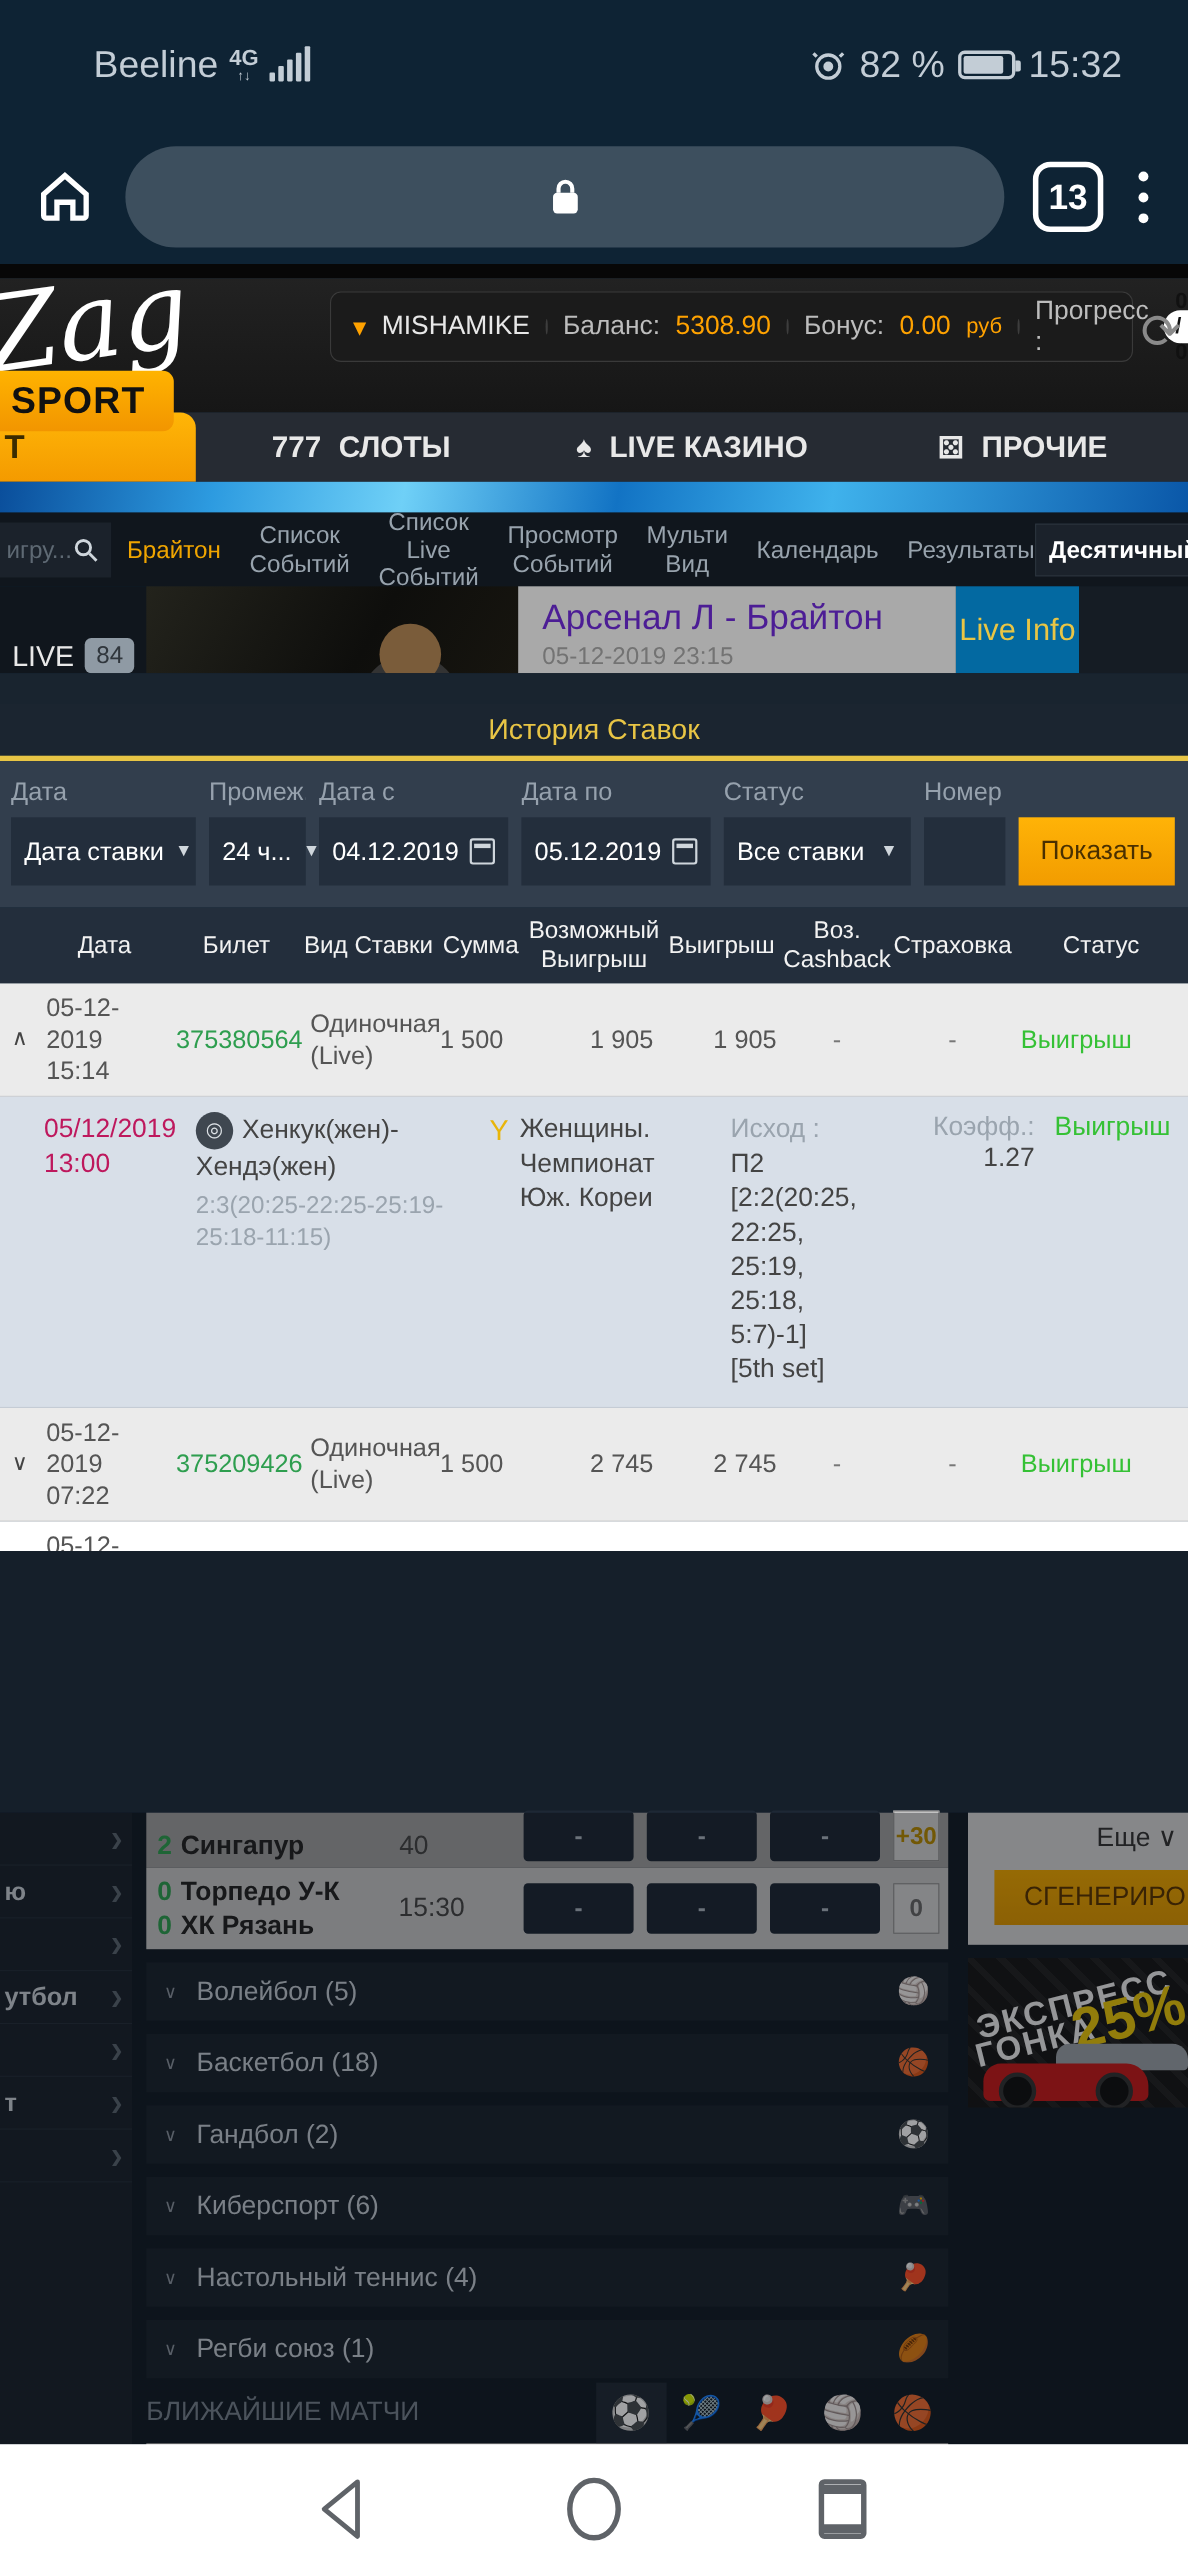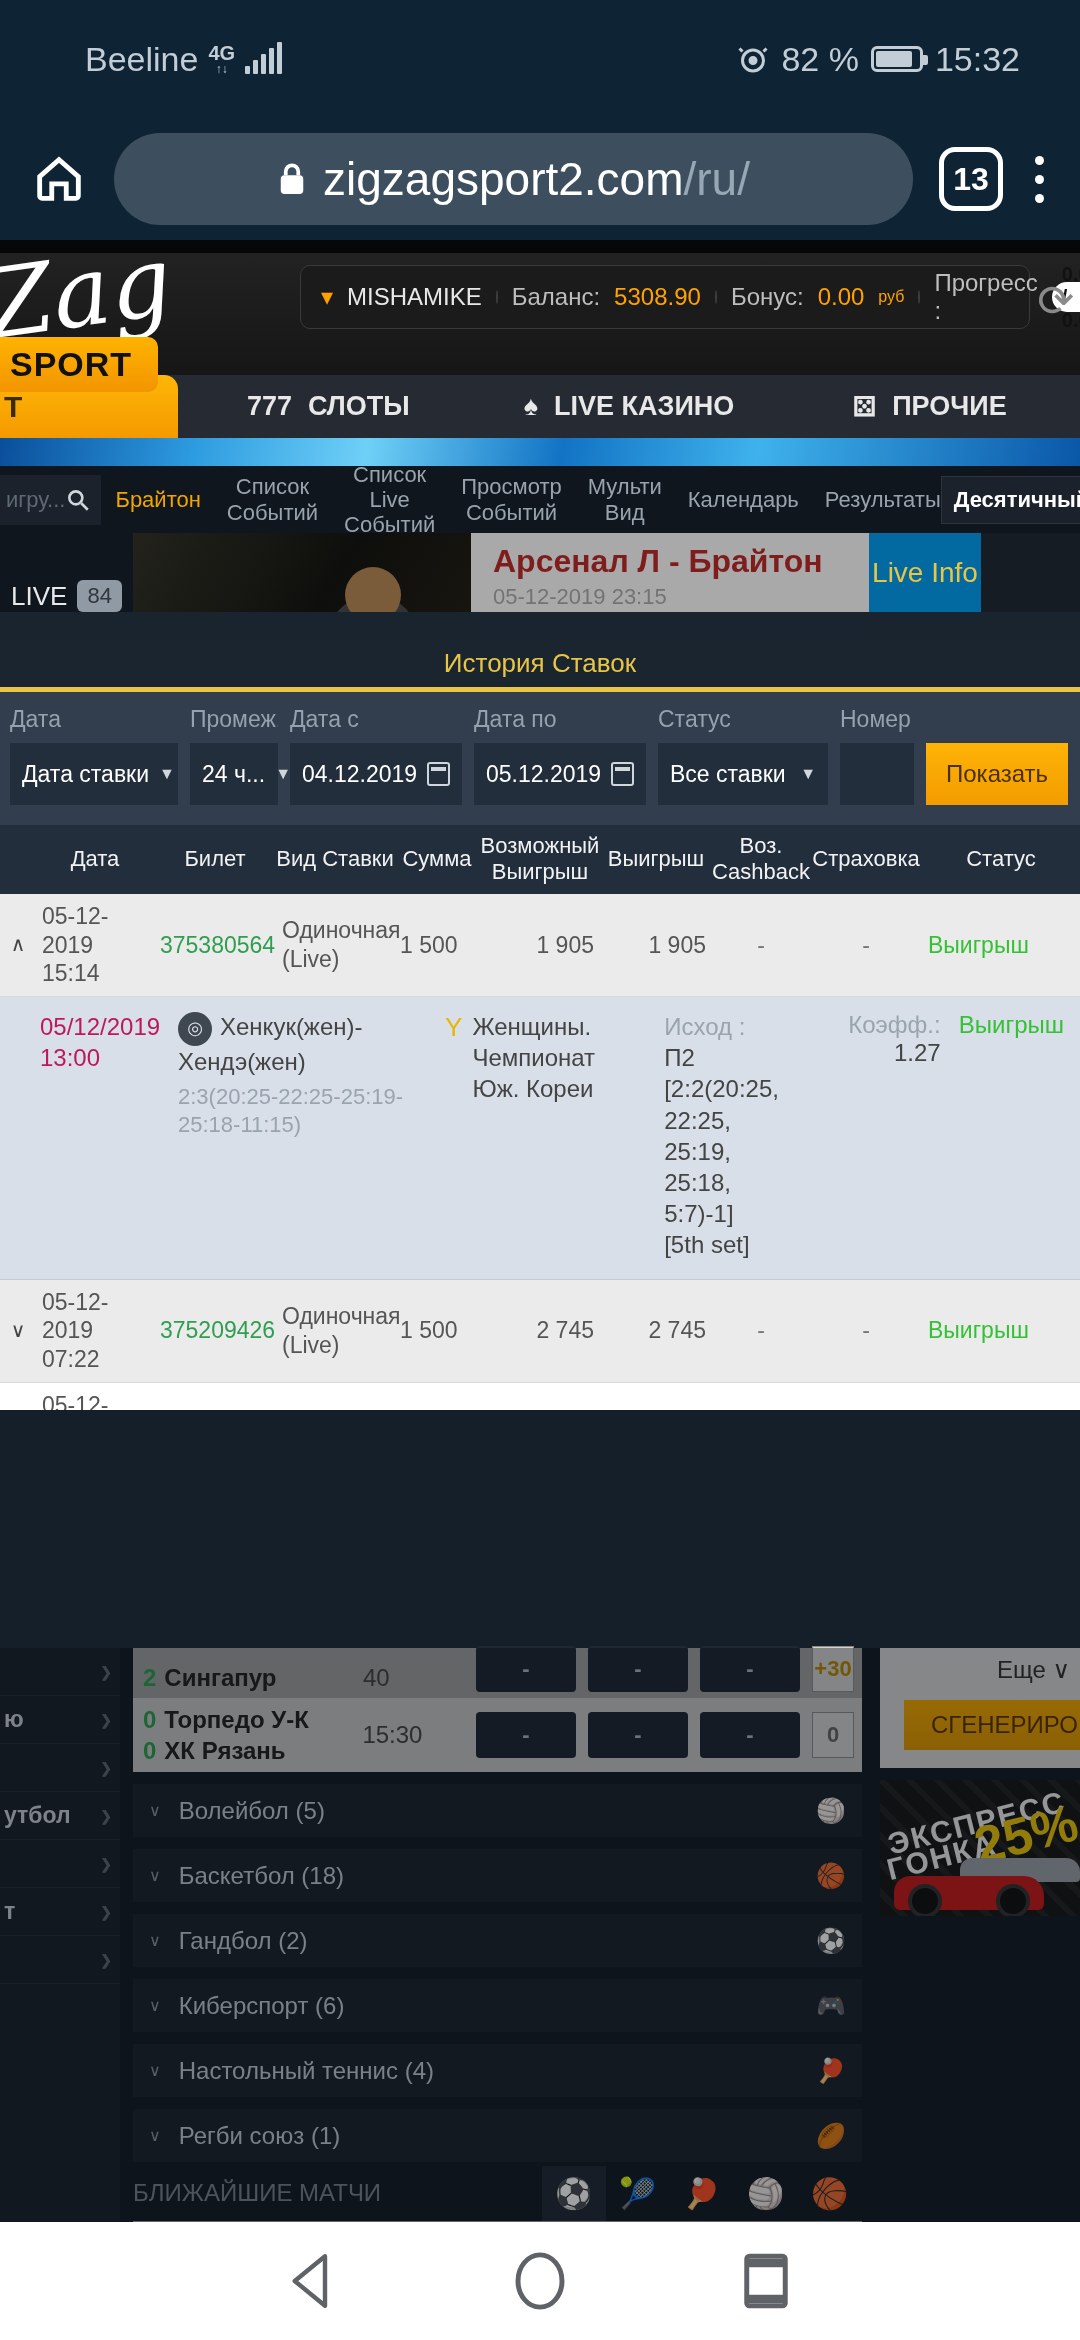--- a/index.html
+++ b/index.html
@@ -73,21 +73,21 @@
 
   
   .livestrip{position:absolute;top:533px;left:0;width:1080px;height:79px;background:#10161D;display:flex;}
   .livecell{width:133px;display:flex;align-items:flex-end;justify-content:center;gap:10px;
             font-size:26px;color:#E8E8E8;}
   .livecount{background:#8F9AA4;color:#30363c;font-weight:normal;font-size:22px;border-radius:6px;padding:3px 10px;}
   .matchphoto{width:338px;background:linear-gradient(120deg,#23231c,#0e0e0c 60%,#17150f);position:relative;overflow:hidden;}
   .matchphoto::after{content:"";position:absolute;right:70px;top:34px;width:56px;height:56px;border-radius:50%;
             background:#7a5c3a;box-shadow:0 46px 0 18px #333;}
   .matchpanel{width:398px;background:#A9A9A9;color:#222;padding:10px 0 0 22px;}
-  .matchtitle{font-size:32px;color:#7f1d1d;font-weight:bold;}
+  .matchtitle{font-size:32px;color:#4c1d95;}
   .matchtime{font-size:22px;color:#737373;margin-top:4px;}
   .liveinfo{width:112px;background:#0369a1;color:#E8C545;font-size:28px;display:flex;align-items:center;justify-content:center;}
   .livefill{flex:1;background:#151C24;}
 
   .divider{position:absolute;top:612px;left:0;width:1080px;height:28px;background:#19242F;}
 
   
   .history{position:absolute;top:640px;left:0;width:1080px;}
   .hist-title{height:47px;background:#1B2530;color:#E8C545;font-size:26px;display:flex;
               align-items:center;justify-content:center;}
@@ -218,21 +218,20 @@
 
   <div class="browser">
     <svg width="58" height="58" viewBox="0 0 24 24" fill="none" stroke="#fff" stroke-width="2">
         <path d="M4 11 12 4l8 7v8a1 1 0 0 1-1 1h-4v-6h-6v6H5a1 1 0 0 1-1-1z"></path>
       </svg>
     <div class="urlpill">
       <svg width="30" height="38" viewBox="0 0 24 28" fill="#fff">
           <rect x="3" y="11" width="18" height="15" rx="3"></rect>
           <path d="M7 11V8a5 5 0 0 1 10 0v3" fill="none" stroke="#fff" stroke-width="3"></path>
         </svg>
-      <span><span>zigzagsport2.com</span><span class="url-path">/ru/</span></span>
     </div>
     <div class="tabbox">
         <span>13</span>
       </div>
     <div class="kebab">
         <i></i>
         <i></i>
         <i></i>
       </div>
   </div>
@@ -243,21 +242,21 @@
     <div class="logo-script">Zag</div>
     <div class="userbar">
       <span class="orange">▾</span>
       <span style="color:#E8E8E8">MISHAMIKE</span>
       <span class="ub-sep"></span>
       <span>Баланс:</span>
       <span class="orange">5308.90</span>
       <span class="ub-sep"></span>
       <span>Бонус:</span>
       <span class="orange">0.00</span>
-      <span class="orange" style="font-size:16px">руб</span>
+      <span class="orange" style="font-size:20px">руб</span>
       <span class="ub-sep"></span>
       <span>Прогресс :</span>
       <span class="prog-pill">0.0 / 0.0</span>
 
     </div>
     <div class="refresh">⟳</div>
   </div>
 
   <div class="mainnav">
     <div class="tab-active">Т</div>

